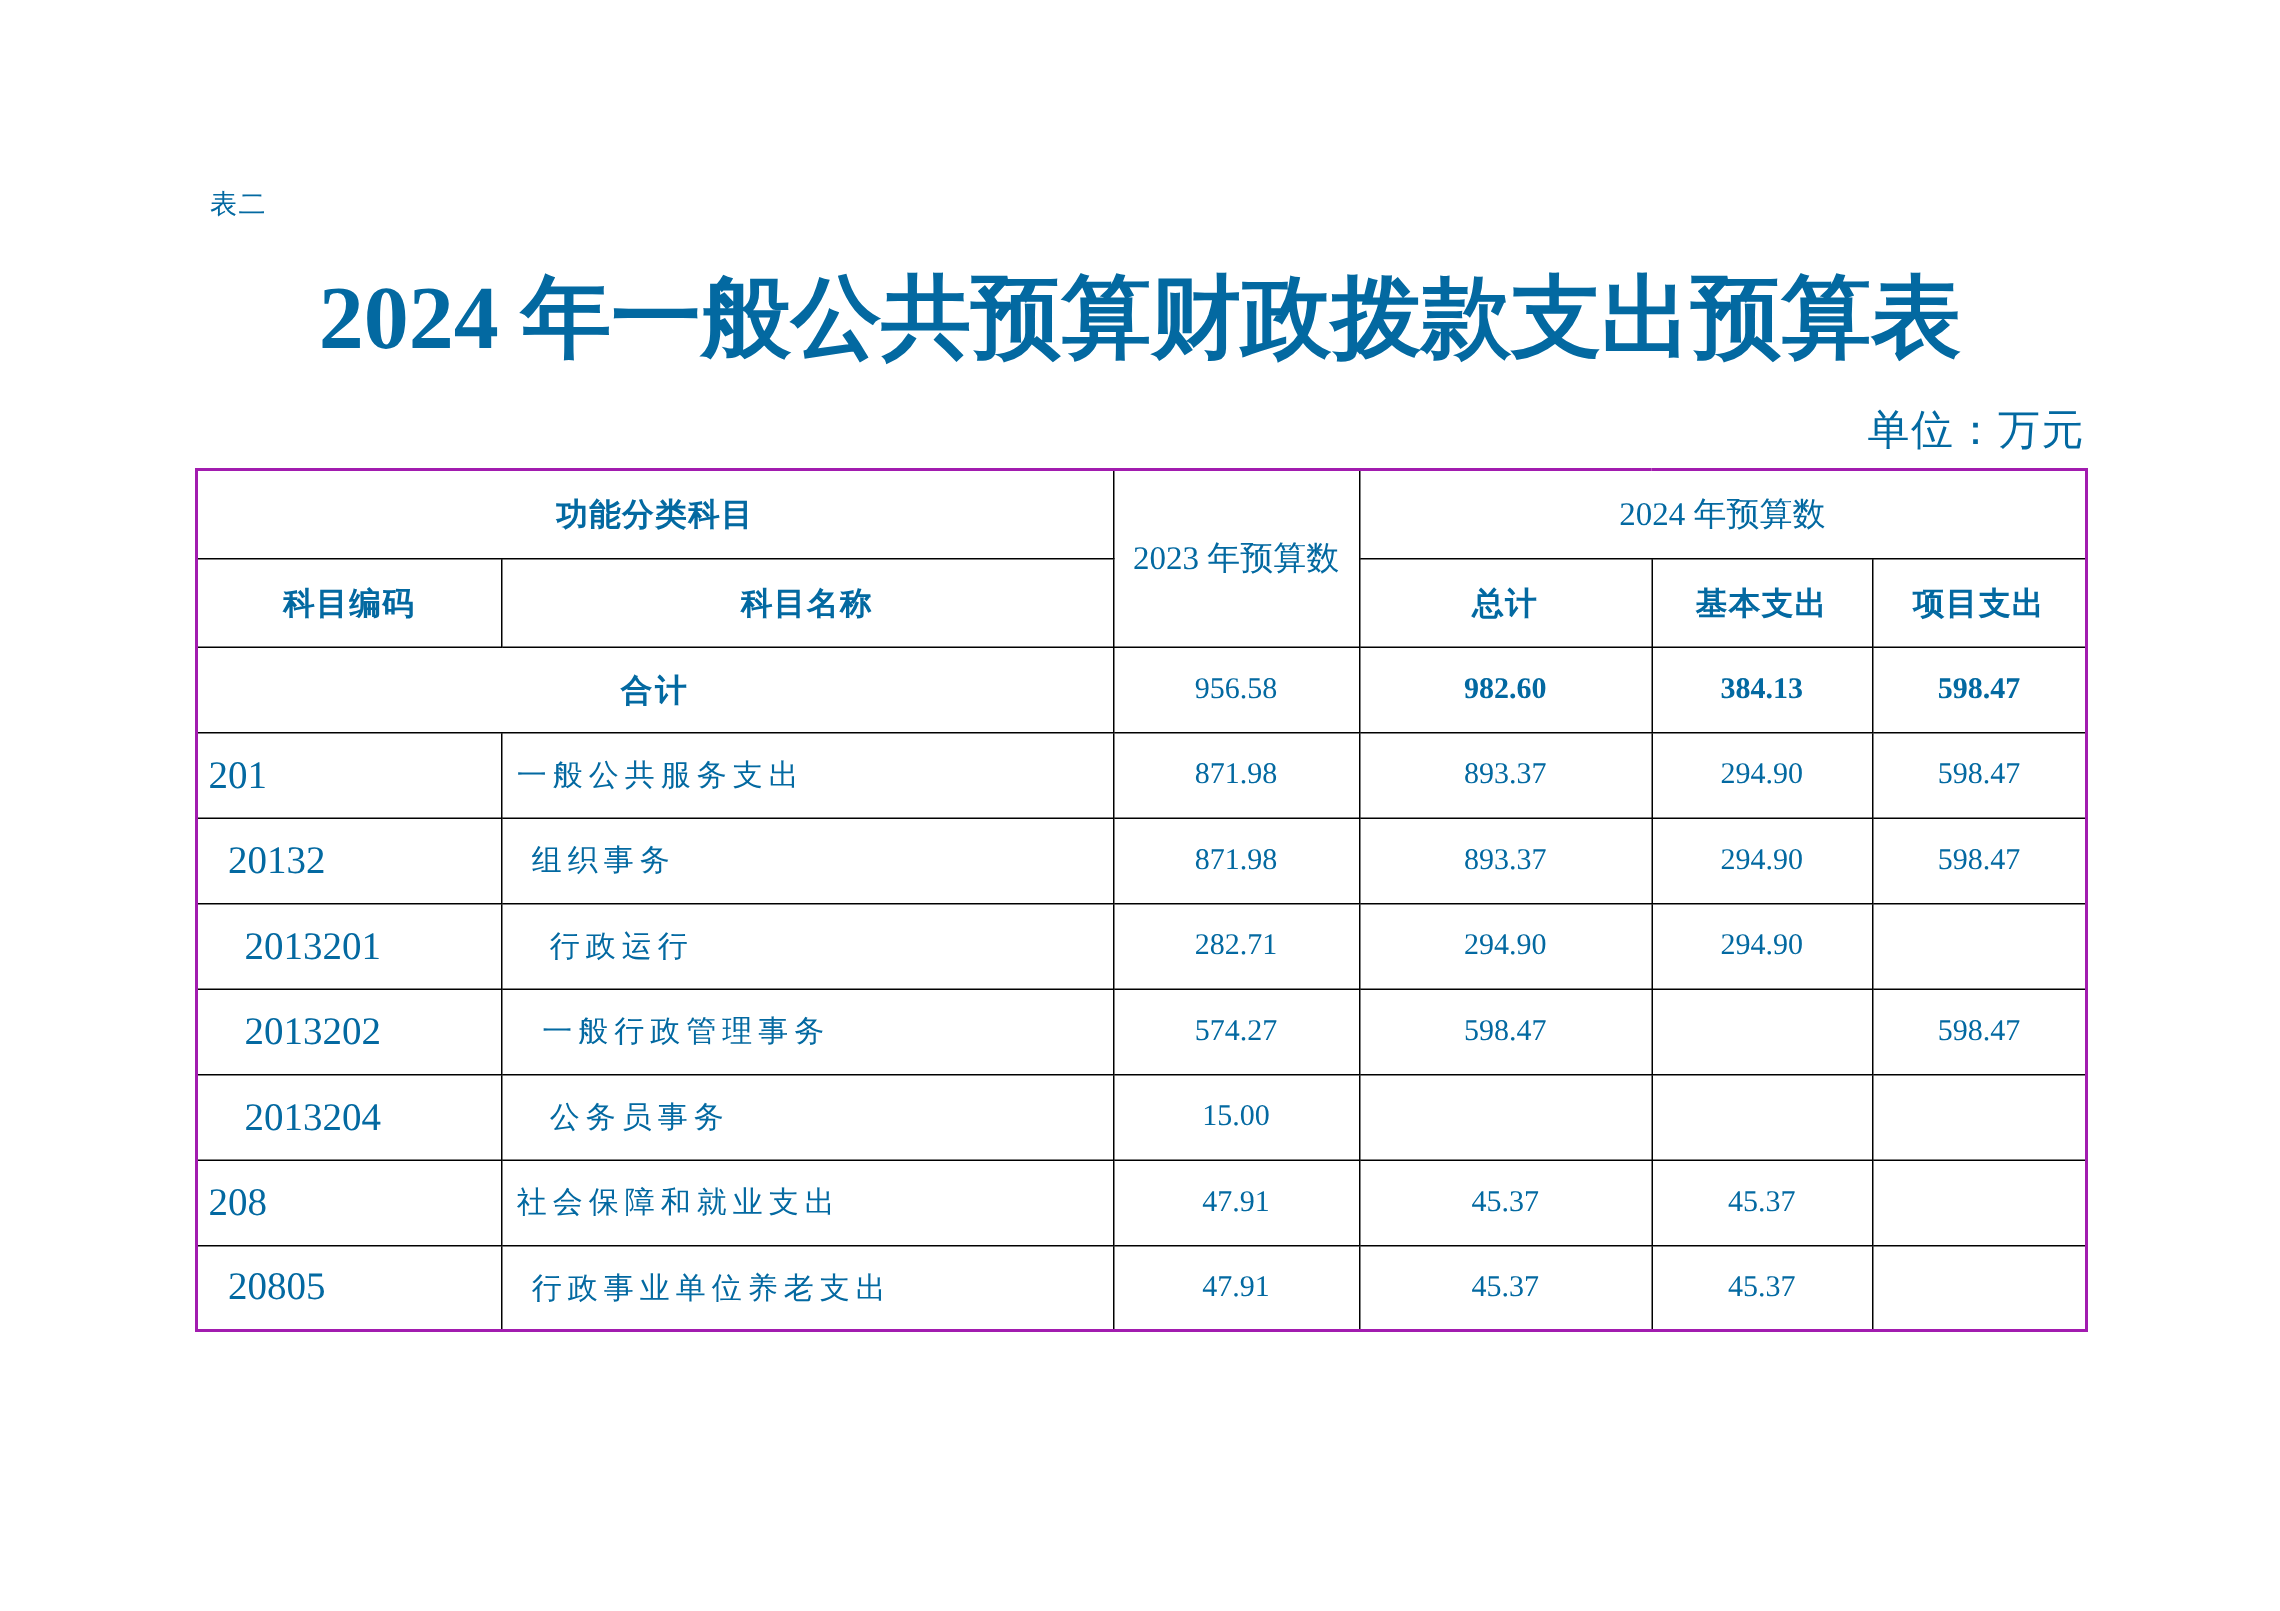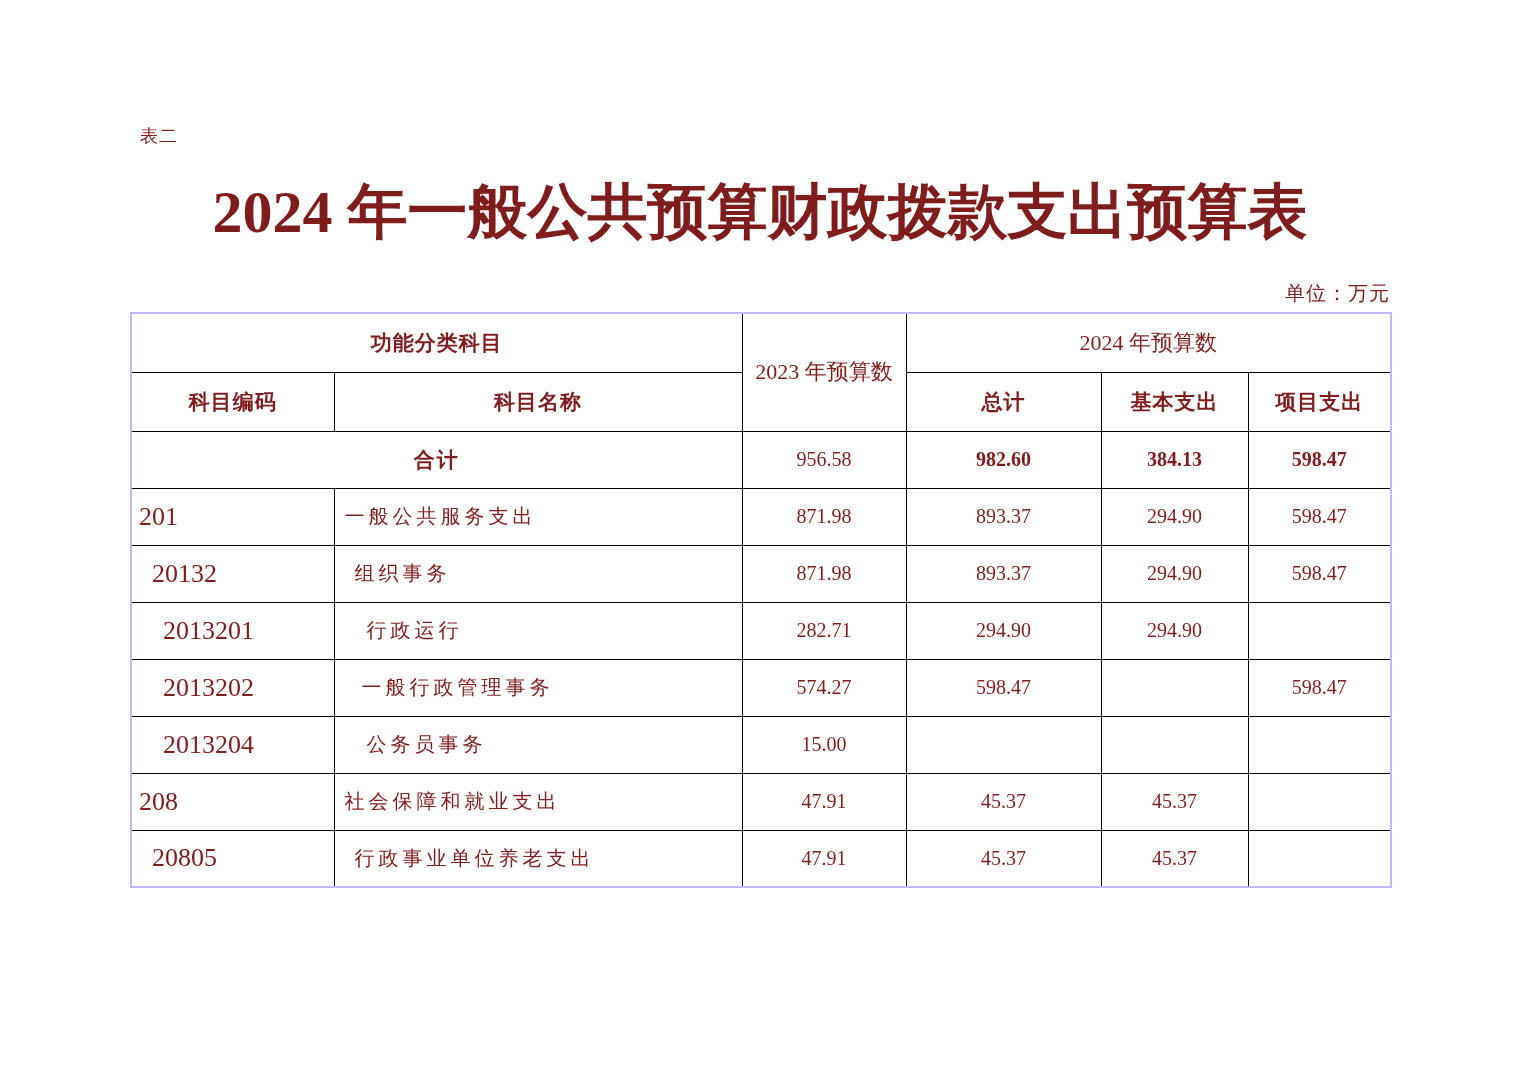--- a/index.html
+++ b/index.html
@@ -1,21 +1,21 @@
 <!DOCTYPE html>
 <html><head>
 <meta charset="utf-8">
 <style>
   html, body { margin: 0; padding: 0; background: #ffffff; }
   .page {
     position: relative;
     width: 1520px;
     height: 1074px;
     background: #ffffff;
-    color: #7f1d1d;
+    color: #0369a1;
     font-family: "Liberation Serif", serif;
     overflow: hidden;
   }
   .table-label {
     position: absolute;
     left: 140px;
     top: 124px;
     font-size: 18px;
     font-family: "Liberation Serif", serif;
     letter-spacing: 1px;
@@ -27,33 +27,33 @@
     width: 100%;
     text-align: center;
     font-size: 60px;
     font-weight: bold;
     font-family: "Liberation Serif", serif;
     white-space: nowrap;
   }
   .unit-note {
     position: absolute;
     right: 130px;
-    top: 280px;
-    font-size: 20px;
+    top: 268px;
+    font-size: 28px;
     font-family: "Liberation Serif", serif;
     letter-spacing: 1px;
   }
   table.budget {
     position: absolute;
     left: 130px;
     top: 312px;
     width: 1260px;
     border-collapse: collapse;
     table-layout: fixed;
-    border: 2px solid #c4b5fd;
+    border: 2px solid #a21caf;
   }
   table.budget td {
     border: 1px solid #000000;
     padding: 0;
     vertical-align: middle;
     overflow: hidden;
   }
   tr.hrow { height: 59px; }
   tr.drow { height: 57px; }
   .hd-sans {

